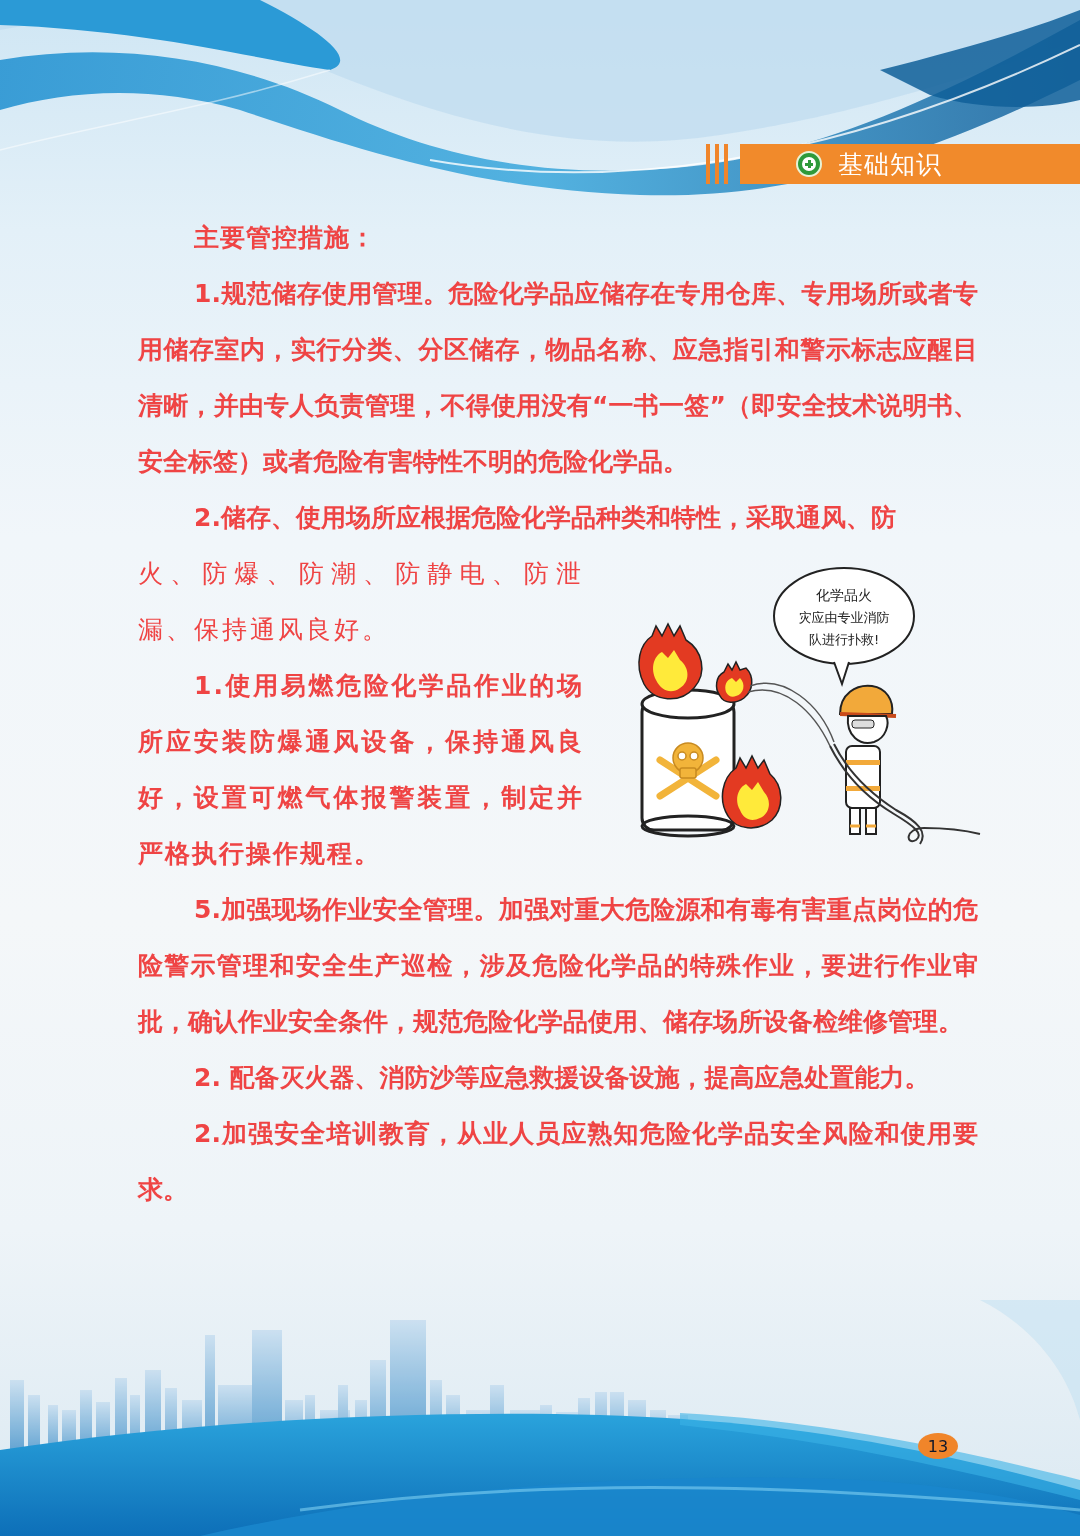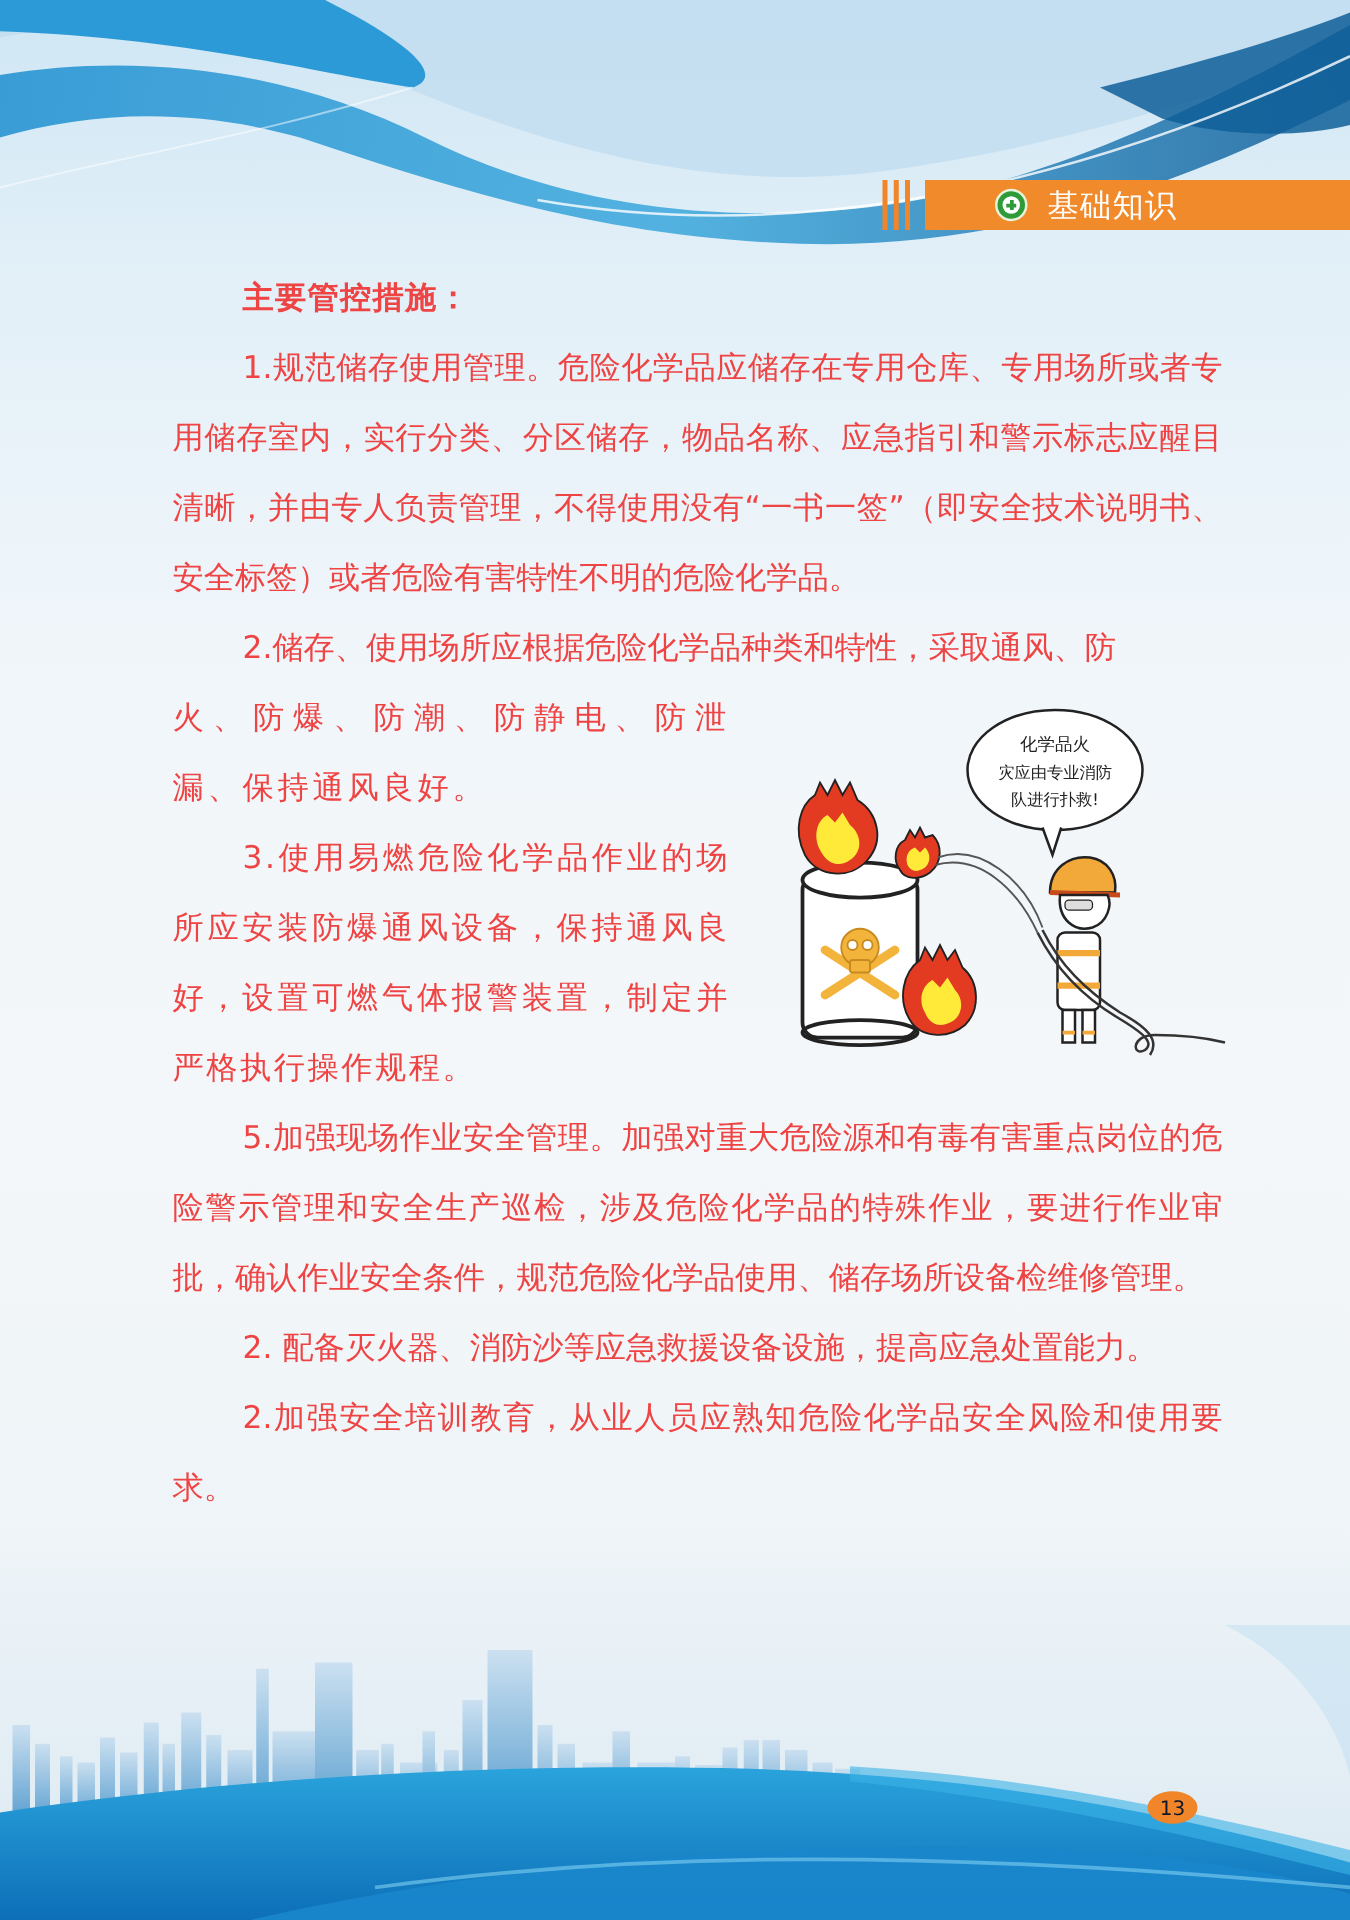--- a/index.html
+++ b/index.html
@@ -40,21 +40,21 @@
   .header-title {
     margin-left: 16px; color: #ffffff; font-size: 25px; letter-spacing: 1px;
   }
 
   .content {
     position: absolute; left: 122px; top: 210px; width: 840px; z-index: 2;
     font-size: 25px; line-height: 56px; color: #ef4444; margin-left: 16px;
   }
   .content p { margin: 0; text-align: justify; }
   .heading { font-weight: bold; padding-left: 56px; letter-spacing: 1px; }
-  .indent { text-indent: 56px; }
+  .indent { text-indent: 56px; font-weight: bold; }
   .narrow { width: 446px; letter-spacing: 3px; }
   .float-fig {
     float: right; width: 360px; height: 282px; margin-top: 18px; margin-right: -6px; text-align: center;
   }
 
   .page-badge {
     position: absolute; left: 918px; top: 1433px; width: 40px; height: 26px;
     border-radius: 50%; background: #f0852a; color: #0f172a; z-index: 3;
     font-size: 16px; display: flex; align-items: center; justify-content: center;
   }
@@ -198,19 +198,19 @@
         <line x1="226" y1="262" x2="236" y2="262" stroke="#f2a93a" stroke-width="3"></line>
         <line x1="242" y1="262" x2="252" y2="262" stroke="#f2a93a" stroke-width="3"></line>
       </g>
 
       <path d="M206,182 C220,210 240,232 270,250 C290,262 300,270 292,276 C282,282 280,264 300,264 C320,264 340,266 356,270" stroke="#333" stroke-width="2" fill="none"></path>
       <path d="M210,180 C224,208 244,228 272,246 C294,258 304,268 296,280" stroke="#333" stroke-width="2" fill="none"></path>
     </svg>
   </div>
 
   <p class="narrow">火、防爆、防潮、防静电、防泄漏、保持通风良好。</p>
-  <p class="indent narrow" style="letter-spacing:2px">3.使用易燃危险化学品作业的场所应安装防爆通风设备，保持通风良好，设置可燃气体报警装置，制定并严格执行操作规程。</p>
+  <p class="indent narrow" style="letter-spacing:2px">1.使用易燃危险化学品作业的场所应安装防爆通风设备，保持通风良好，设置可燃气体报警装置，制定并严格执行操作规程。</p>
   <p class="indent" style="clear:both">5.加强现场作业安全管理。加强对重大危险源和有毒有害重点岗位的危险警示管理和安全生产巡检，涉及危险化学品的特殊作业，要进行作业审批，确认作业安全条件，规范危险化学品使用、储存场所设备检维修管理。</p>
   <p class="indent">2. 配备灭火器、消防沙等应急救援设备设施，提高应急处置能力。</p>
   <p class="indent">2.加强安全培训教育，从业人员应熟知危险化学品安全风险和使用要求。</p>
 </div>
 
 <div class="page-badge">13</div>
 
 </body></html>

